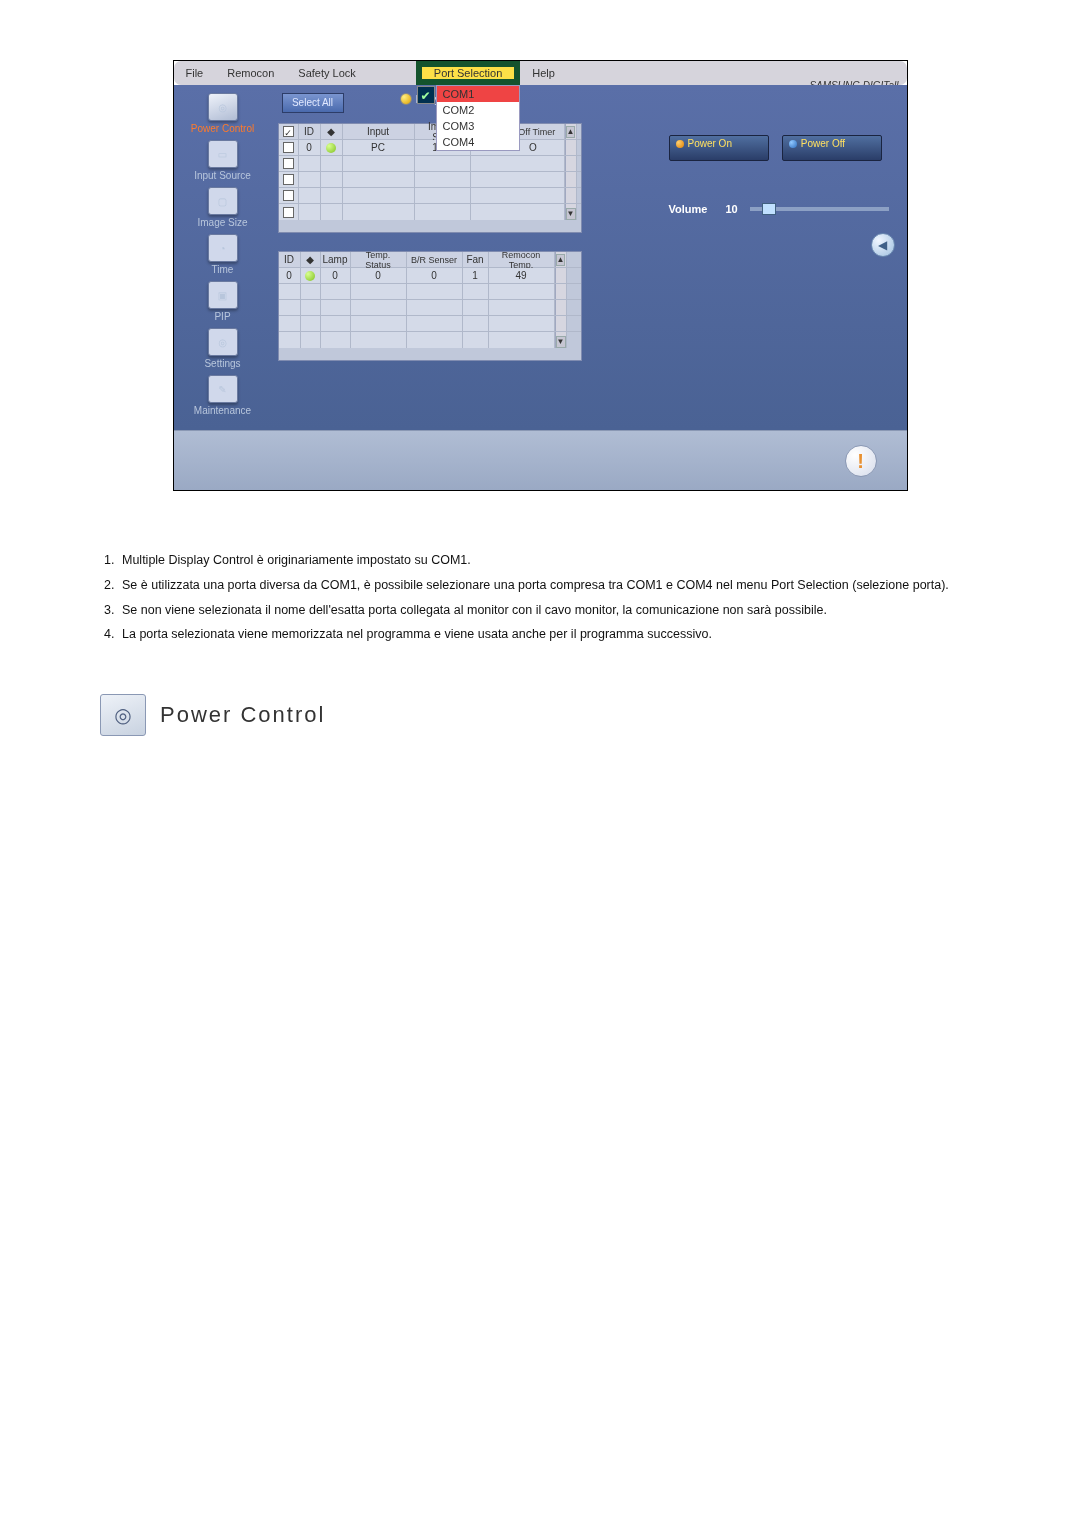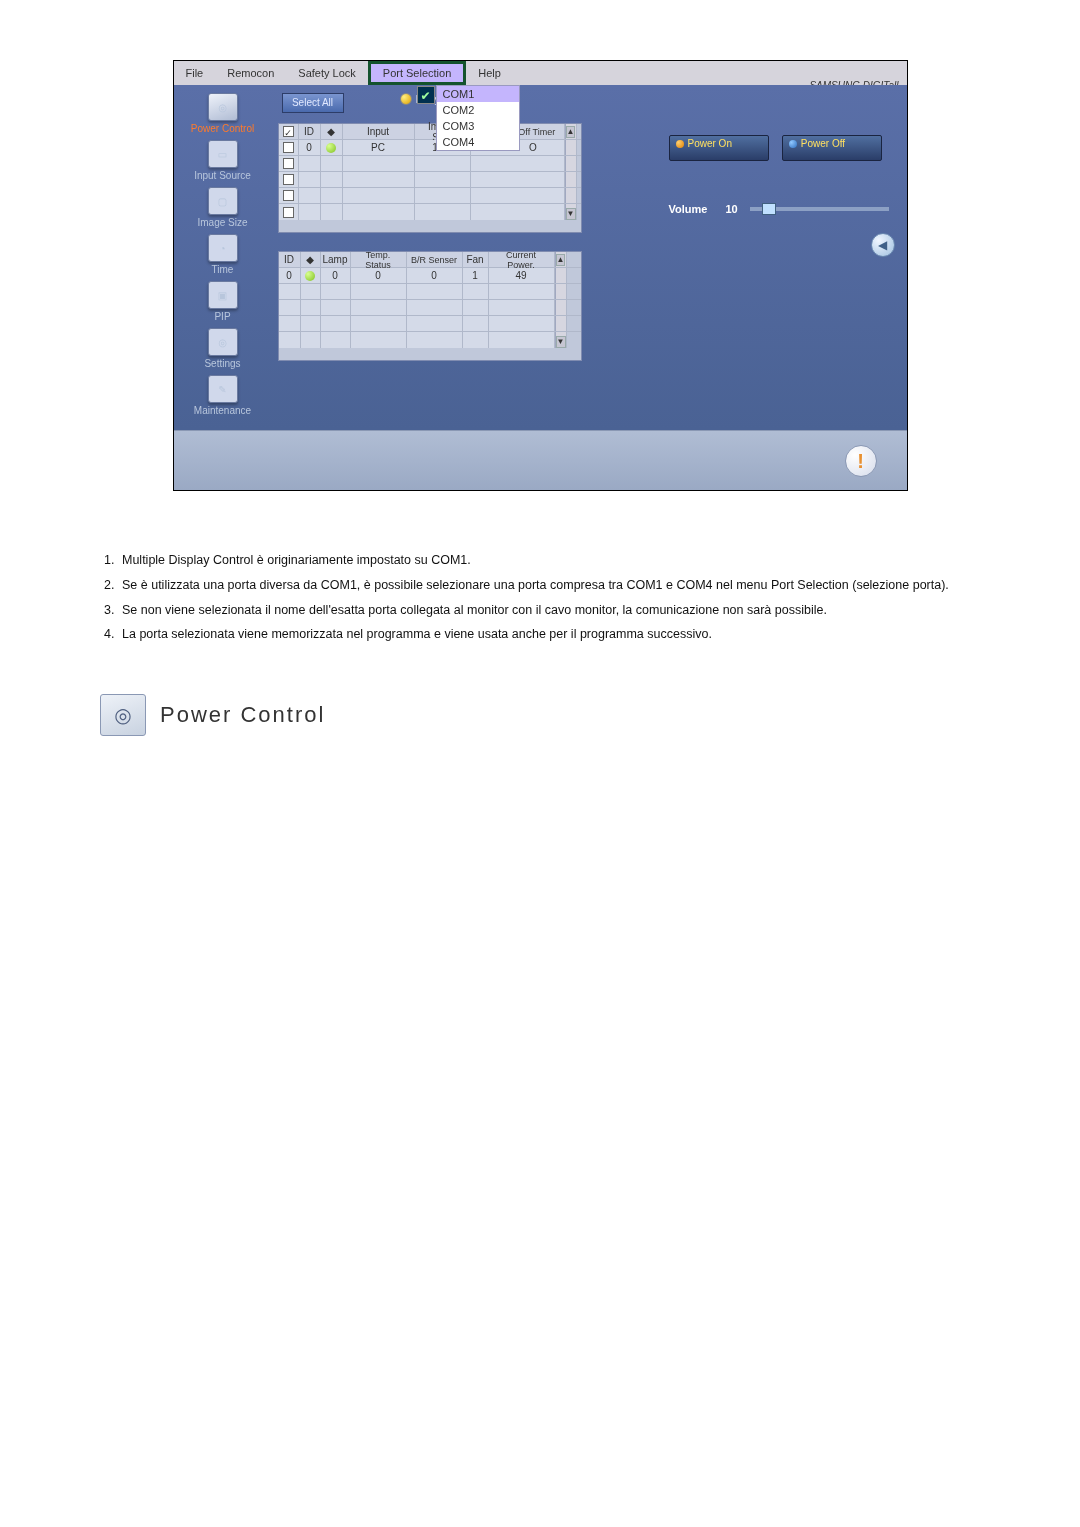--- a/index.html
+++ b/index.html
@@ -4,28 +4,28 @@
 <style>
   *{box-sizing:border-box;margin:0;padding:0;}
   body{font-family:Verdana,Arial,sans-serif;font-size:12px;color:#222;background:#fff;width:1080px;}
   .page{padding:60px 100px 40px 100px;}
   
   .app-window{width:735px;margin:0 auto 60px auto;border:1px solid #000;background:#fff;}
   .titlebar{height:18px;background:linear-gradient(180deg,#3a4fff 0%,#2a3adf 100%);display:flex;align-items:center;padding:0 2px;color:#fff;font-size:11px;}
   .titlebar .ticon{width:14px;height:14px;background:#b0d0ff;border:1px solid #fff;margin-right:4px;}
   .titlebar .title{flex:1;}
   .titlebar .winbtn{width:18px;height:14px;background:#d8d8e8;border:1px solid #fff;margin-left:2px;color:#000;font-size:10px;line-height:12px;text-align:center;}
-  .menubar{height:24px;background:#d6d4dc;display:flex;align-items:center;font-size:11px;color:#333;position:relative;}
+  .menubar{height:24px;background:#d6d4dc;display:flex;align-items:center;font-size:11px;color:#333;position:relative;border-radius:7px;}
   .menubar .mitem{padding:0 12px;height:100%;display:flex;align-items:center;}
-  .menubar .mitem.active{background:#c4b5fd;border:3px solid #14532d;}
+  .menubar .mitem.active{background:#fde047;border:6px solid #14532d;margin-left:48px;}
   .menubar .brand{margin-left:auto;margin-right:8px;color:#333;font-size:10px;font-style:italic;margin-top:25px;}
   
   .port-dropdown{position:absolute;left:262px;top:24px;width:84px;background:#fff;border:1px solid #9a9ac0;font-size:11px;z-index:50;}
   .port-dropdown .pitem{padding:2px 6px;}
-  .port-dropdown .pitem.sel{background:#c4b5fd;}
+  .port-dropdown .pitem.sel{background:#ef4444;}
   .port-dropdown .tick{position:absolute;left:-20px;top:0;width:18px;height:18px;background:#003050;color:#a0ffa0;font-size:12px;text-align:center;line-height:18px;border:1px solid #888;}
   
   .app-body{display:flex;background:linear-gradient(180deg,#5a6fa8 0%,#4a6294 100%);position:relative;}
   .sidebar{width:98px;padding:8px 0;color:#b8c6dc;font-size:10px;}
   .sideitem{display:flex;flex-direction:column;align-items:center;margin-bottom:6px;}
   .sideicon{width:30px;height:28px;background:#d0d8eb;border:1px solid #6a7aa0;border-radius:3px;box-shadow:0 2px 3px rgba(0,0,0,.3);display:flex;align-items:center;justify-content:center;}
   .sideicon.cube{background:linear-gradient(160deg,#eef2fa 0%,#b0bcd4 100%);}
   .sideitem span.lbl{margin-top:2px;text-align:center;}
   .sideitem.active span.lbl{color:#ff7a2a;}
   
@@ -214,21 +214,21 @@
         </div>
 
         <div class="grid grid2" style="margin-top:18px;height:110px;position:relative;">
           <div class="grow">
             <div class="gcell c0">ID</div>
             <div class="gcell c1">◆</div>
             <div class="gcell c2">Lamp</div>
             <div class="gcell c3" style="font-size:9px;">Temp. Status</div>
             <div class="gcell c4" style="font-size:9px;">B/R Senser</div>
             <div class="gcell c5">Fan</div>
-            <div class="gcell c6" style="font-size:9px;">Current Power.</div>
+            <div class="gcell c6" style="font-size:9px;">Remocon Temp.</div>
             <div class="gcell c7 scroll">
                 <div class="arr">▲</div>
               </div>
           </div>
           <div class="grow">
             <div class="gcell body c0">0</div>
             <div class="gcell body c1">
                 <span class="greendot"></span>
               </div>
             <div class="gcell body c2">0</div>

